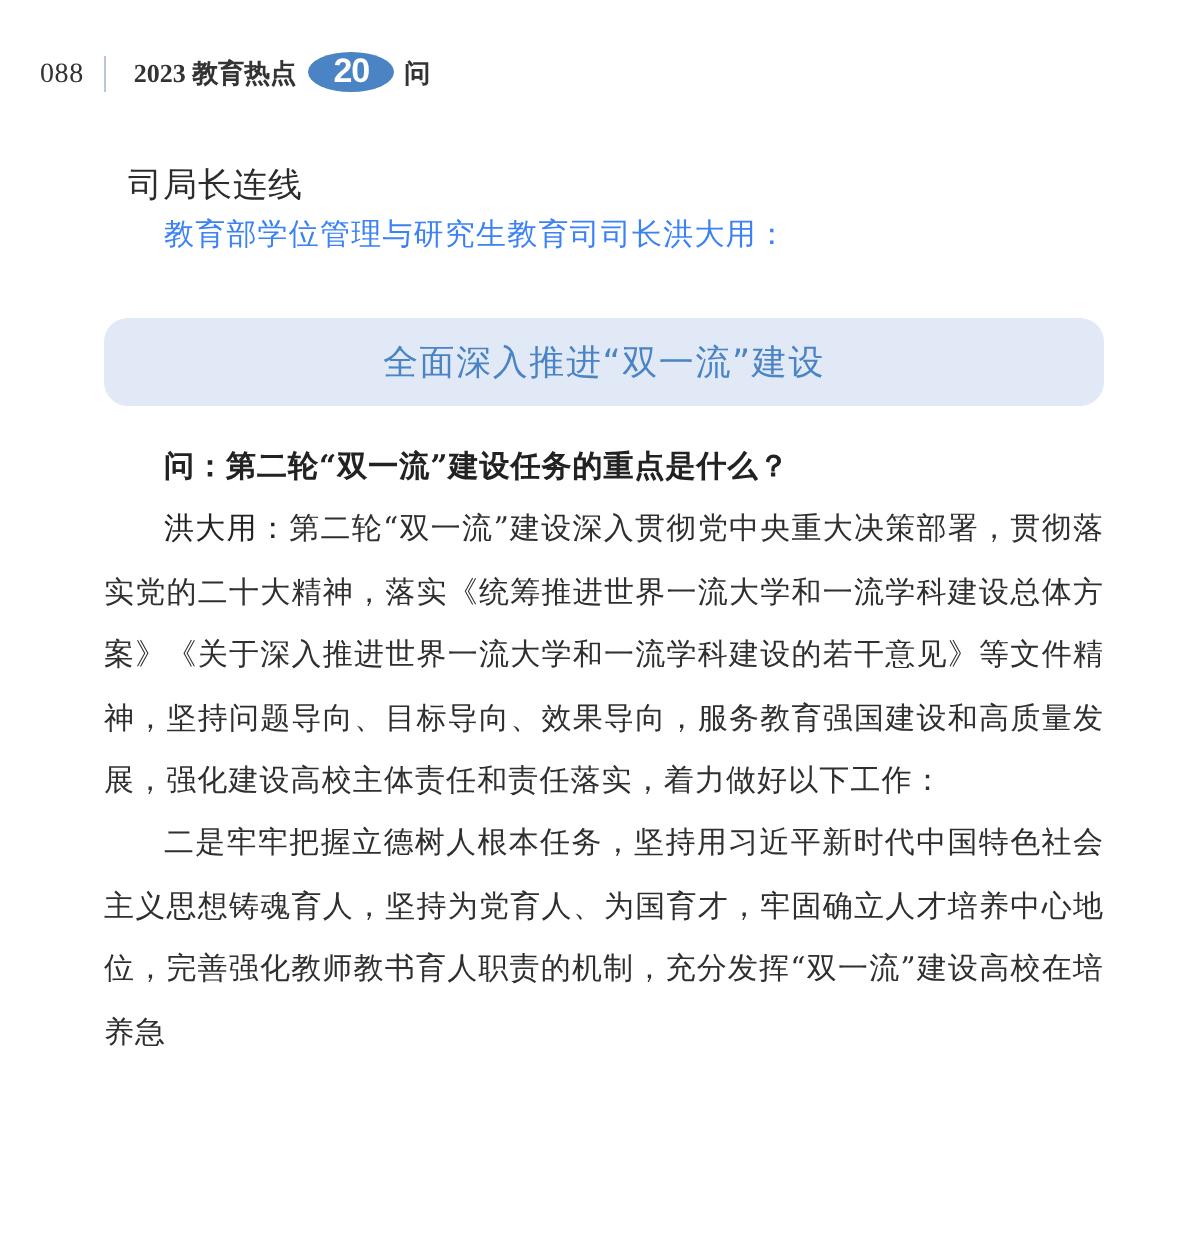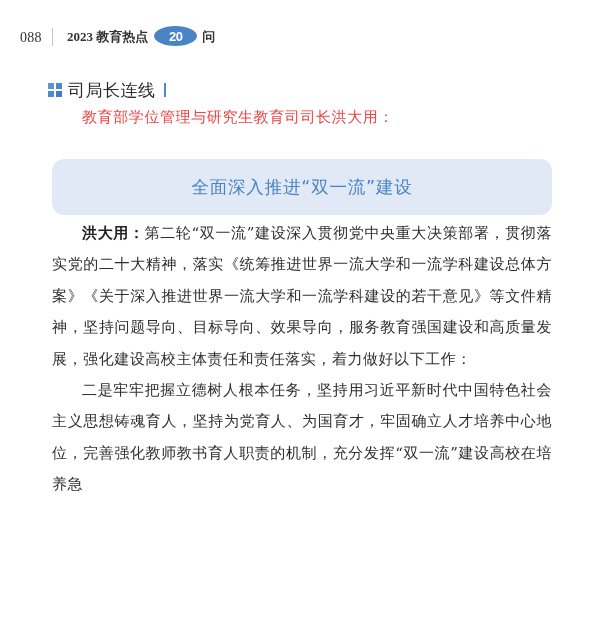--- a/index.html
+++ b/index.html
@@ -46,38 +46,39 @@
     .badge {
       display: inline-flex;
       align-items: center;
       justify-content: center;
       width: 43px;
       height: 20px;
       border-radius: 50%;
       background: #4a84c4;
       color: #fff;
       font-family: "Liberation Sans", sans-serif;
-      font-size: 13px;
+      font-size: 17px;
       font-weight: bold;
       margin: 0 5px 0 6px;
       letter-spacing: -0.5px;
     }
     .book-title-suffix {
       font-family: "Liberation Serif", serif;
       font-size: 13px;
       font-weight: bold;
     }
 
     .section-heading {
       position: absolute;
-      left: 48px;
+      left: 64px;
       top: 79px;
       display: flex;
-      align-items: center;
+      align-items: flex-end;
       height: 22px;
+      flex-direction: column;
     }
     .grid-icon {
       width: 14px;
       height: 14px;
       display: grid;
       grid-template-columns: 1fr 1fr;
       grid-template-rows: 1fr 1fr;
       gap: 1.5px;
       margin-right: 6px;
     }
@@ -98,30 +99,30 @@
       height: 14px;
       background: #4a8ad0;
       margin-left: 8px;
     }
 
     .intro-line {
       position: absolute;
       left: 82px;
       top: 108px;
       font-size: 15px;
-      color: #ef4444;
+      color: #3b82f6;
       letter-spacing: 0.6px;
     }
 
     .topic-banner {
       position: absolute;
       left: 52px;
       top: 159px;
       width: 500px;
-      height: 56px;
+      height: 44px;
       background: #e1e9f6;
       border-radius: 12px;
       display: flex;
       align-items: center;
       justify-content: center;
     }
     .topic-text {
       font-family: "DejaVu Sans", "Liberation Sans", sans-serif;
       font-size: 17.5px;
       color: #4a84c4;
@@ -143,21 +144,21 @@
       letter-spacing: 0.5px;
       color: #222;
     }
     .para {
       margin: 0;
       text-indent: 30px;
       text-align: justify;
       letter-spacing: 0.55px;
     }
     .speaker {
-      font-weight: bold;
+      font-weight: normal;
       color: #222;
     }
   </style>
 </head>
 <body>
 
 <div class="running-header">
   <span class="page-num">088</span>
   <span class="header-divider"></span>
   <span class="book-title">2023 教育热点</span>
@@ -176,15 +177,16 @@
   <span class="section-bar"></span>
 </div>
 
 <div class="intro-line">教育部学位管理与研究生教育司司长洪大用：</div>
 
 <div class="topic-banner">
   <span class="topic-text">全面深入推进“双一流”建设</span>
 </div>
 
 <div class="content">
+  <div class="question">问：第二轮“双一流”建设任务的重点是什么？</div>
   <p class="para"><span class="speaker">洪大用：</span><span>第二轮“双一流”建设深入贯彻党中央重大决策部署，贯彻落实党的二十大精神，落实《统筹推进世界一流大学和一流学科建设总体方案》《关于深入推进世界一流大学和一流学科建设的若干意见》等文件精神，坚持问题导向、目标导向、效果导向，服务教育强国建设和高质量发展，强化建设高校主体责任和责任落实，着力做好以下工作：</span></p>
   <p class="para">二是牢牢把握立德树人根本任务，坚持用习近平新时代中国特色社会主义思想铸魂育人，坚持为党育人、为国育才，牢固确立人才培养中心地位，完善强化教师教书育人职责的机制，充分发挥“双一流”建设高校在培养急</p>
 </div>
 
 </body></html>

